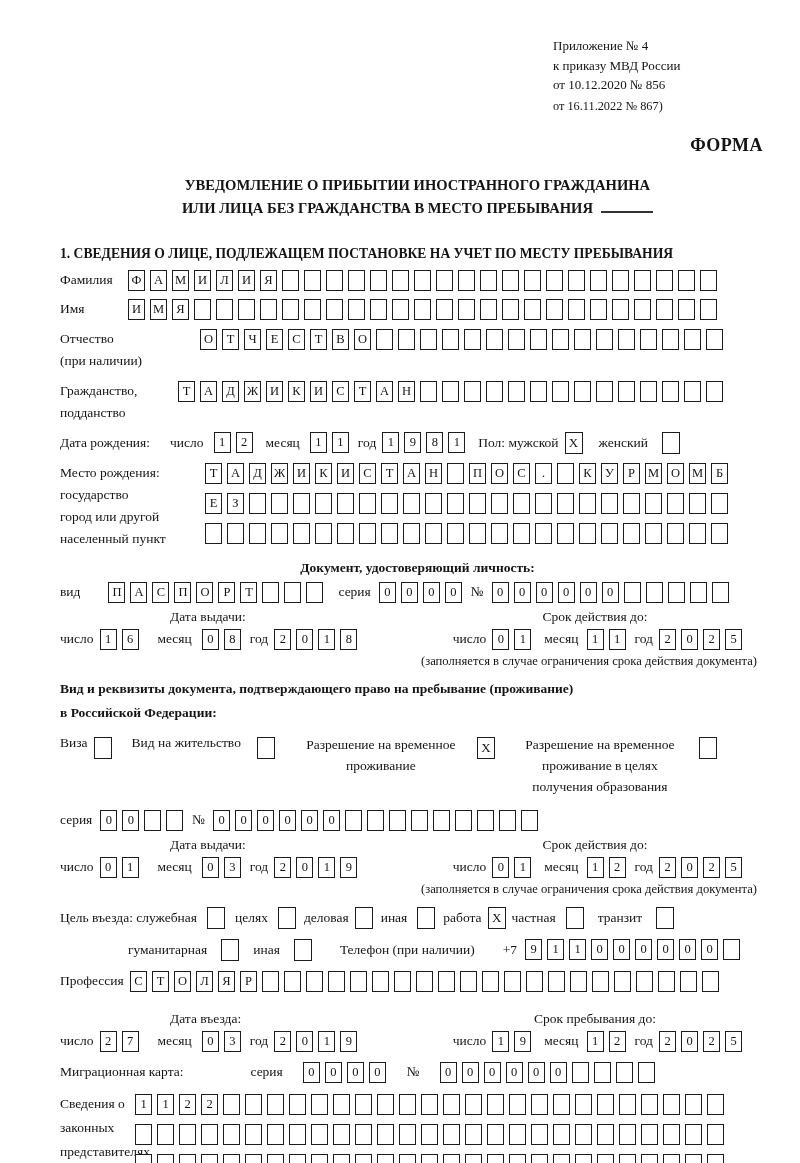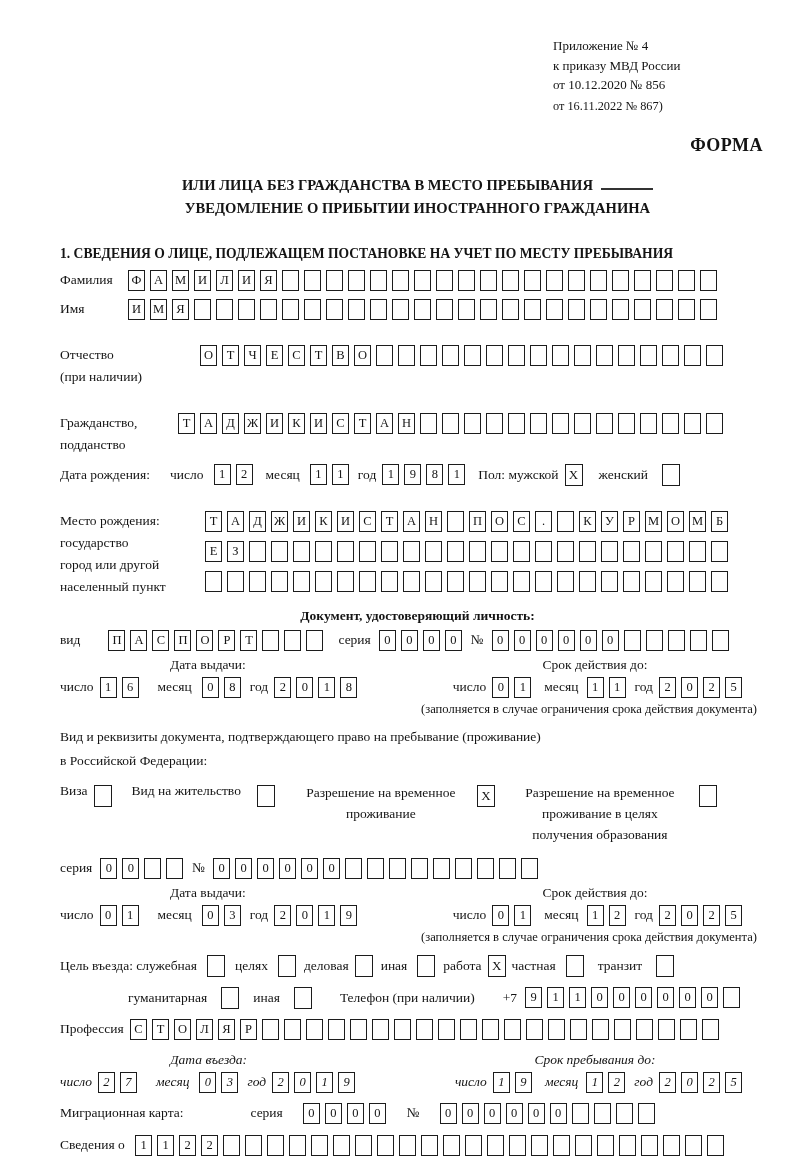--- a/index.html
+++ b/index.html
@@ -9,21 +9,21 @@
     font-family:"Liberation Serif","DejaVu Serif",serif;
     color:#141414;font-size:13.5px;
   }
   .hdr{margin-left:auto;width:222px;line-height:1.5;font-size:13px;}
   .hdr .sub{font-size:12.3px;line-height:1.45;margin-top:3px;}
   .form-label{text-align:right;padding-right:12px;font-weight:bold;font-size:18px;margin-top:20px;letter-spacing:.5px;}
   .title{text-align:center;font-weight:bold;font-size:14.6px;line-height:1.55;margin-top:18px;}
   .blank-line{display:inline-block;width:52px;border-bottom:2px solid #333;height:1px;vertical-align:baseline;margin-left:8px;}
   .section-heading{font-weight:bold;font-size:13.6px;margin-top:26px;margin-bottom:4px;}
   .row{display:flex;align-items:center;white-space:nowrap;margin-top:8px;}
-  .row-top{display:flex;align-items:flex-start;white-space:nowrap;margin-top:24px;}
+  .row-top{display:flex;align-items:flex-start;white-space:nowrap;margin-top:8px;}
   .lbl{flex:0 0 auto;}
   .lblcol{flex:0 0 auto;line-height:22px;}
   .cells{display:inline-flex;flex:0 0 auto;}
   .cell{
     display:inline-block;width:15px;height:19px;line-height:19px;
     border:1.6px solid #1c1c1c;margin-right:5px;text-align:center;
     font-size:12.5px;flex:0 0 auto;background:#fff;
   }
   .chk{
     display:inline-block;width:16px;height:20px;line-height:20px;
@@ -36,42 +36,42 @@
   .boxrows .cells:last-child{margin-bottom:0;}
   .doc-heading{text-align:center;font-weight:bold;margin-top:10px;font-size:13.5px;}
   .dates{margin-top:6px;}
   .dates-titles{display:flex;white-space:nowrap;}
   .dates-title-left{margin-left:110px;}
   .dates-title-right{margin-left:auto;width:300px;text-align:center;margin-right:30px;}
   .dates-vals{display:flex;align-items:center;white-space:nowrap;margin-top:4px;}
   .dgroup{display:inline-flex;align-items:center;}
   .dgroup-right{margin-left:auto;margin-right:28px;}
   .valid-note{text-align:right;padding-right:18px;font-size:12.6px;margin-top:4px;}
-  .para{line-height:1.8;margin-top:8px;}
+  .para{line-height:1.8;margin-top:8px;font-weight:bold;}
   .chkgrid{display:flex;align-items:flex-start;white-space:nowrap;margin-top:10px;}
   .chklines{text-align:center;line-height:1.55;white-space:normal;}
   .nw{white-space:nowrap;}
 </style>
 </head>
 <body>
 
 <div class="hdr">
   <div>Приложение № 4</div>
   <div>к приказу МВД России</div>
   <div>от 10.12.2020 № 856</div>
   <div class="sub">
     <div>от 16.11.2022 № 867)</div>
   </div>
 </div>
 
 <div class="form-label">ФОРМА</div>
 
 <div class="title">
+  <div>УВЕДОМЛЕНИЕ О ПРИБЫТИИ ИНОСТРАННОГО ГРАЖДАНИНА</div>
   <div><span>ИЛИ ЛИЦА БЕЗ ГРАЖДАНСТВА В МЕСТО ПРЕБЫВАНИЯ</span><span class="blank-line"></span></div>
-  <div>УВЕДОМЛЕНИЕ О ПРИБЫТИИ ИНОСТРАННОГО ГРАЖДАНИНА</div>
 </div>
 
 <div class="section-heading">1. СВЕДЕНИЯ О ЛИЦЕ, ПОДЛЕЖАЩЕМ ПОСТАНОВКЕ НА УЧЕТ ПО МЕСТУ ПРЕБЫВАНИЯ</div>
 
 <div class="row">
   <span class="lbl w68">Фамилия</span>
   <span class="cells">
       <span class="cell">Ф</span>
       <span class="cell">А</span>
       <span class="cell">М</span>
@@ -566,21 +566,21 @@
       <span class="cell"></span>
       <span class="cell"></span>
       <span class="cell"></span>
       <span class="cell"></span>
       <span class="cell"></span>
       <span class="cell"></span>
       <span class="cell"></span>
     </span>
 </div>
 
-<div class="dates" style="margin-top:12px;font-style:italic;">
+<div class="dates" style="margin-top:19px;">
   <div class="dates-titles">
     <span class="dates-title-left">Дата въезда:</span>
     <span class="dates-title-right">Срок пребывания до:</span>
   </div>
   <div class="dates-vals">
     <span class="dgroup">
       <span>число</span>
       <span class="cells ml6">
           <span class="cell">2</span>
           <span class="cell">7</span>

